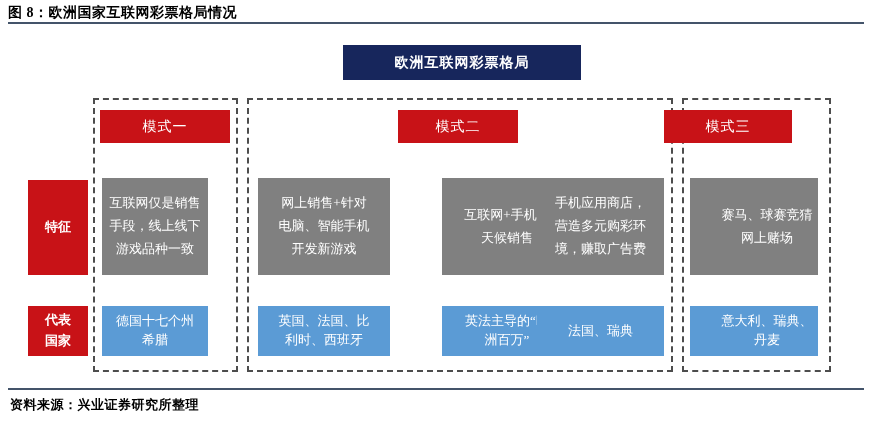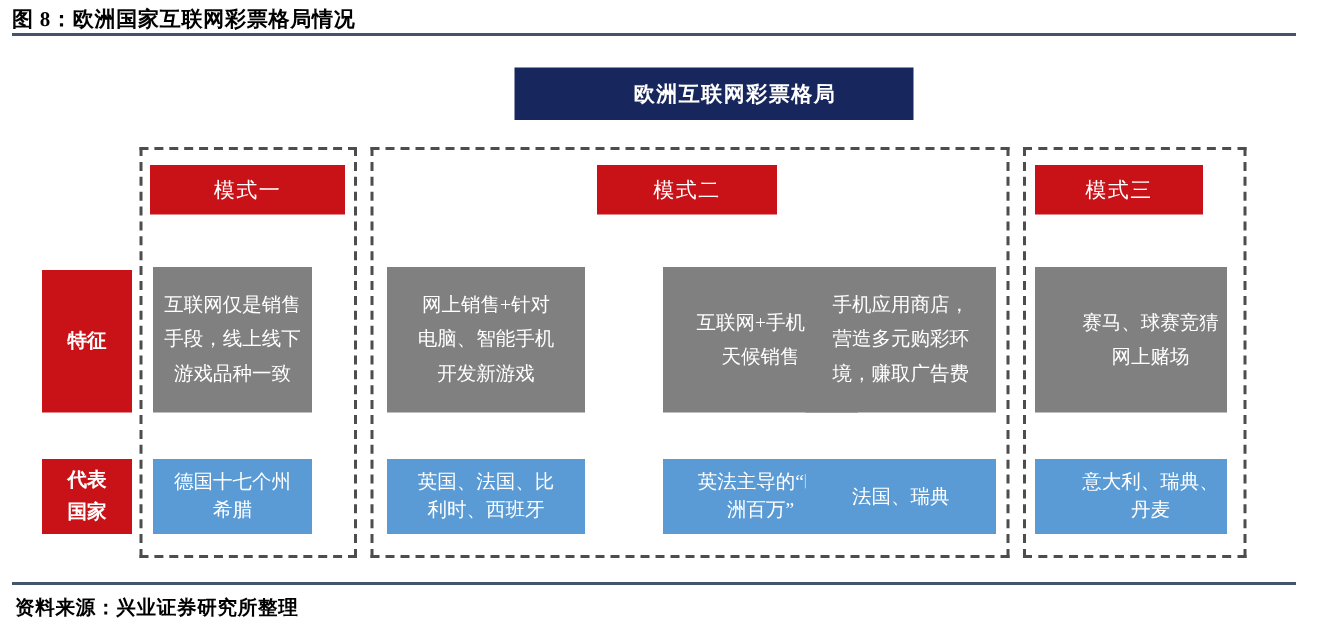--- a/index.html
+++ b/index.html
@@ -15,37 +15,37 @@
   .rule{position:absolute;left:8px;width:856px;height:2px;background:#44546a;}
   .rule-top{top:22px;}
   .rule-bottom{top:388px;}
   .source{
     position:absolute;left:10px;top:396px;font-size:13px;font-weight:bold;
     letter-spacing:0.5px;
   }
   .root-box{
     position:absolute;left:343px;top:45px;width:238px;height:35px;
     background:#17265c;color:#fff;display:flex;align-items:center;justify-content:center;
-    font-size:14px;font-weight:bold;letter-spacing:1px;padding-left:28px;
+    font-size:14px;font-weight:bold;letter-spacing:1px;
   }
   .panel{
     position:absolute;top:98px;height:274px;border:2px dashed #4d4d4d;
     box-sizing:border-box;background:transparent;
   }
   .panel-1{left:93px;width:145px;}
   .panel-2{left:247px;width:426px;}
   .panel-3{left:682px;width:149px;}
   .mode-header{
     position:absolute;top:110px;height:33px;background:#c81217;color:#fff;
     display:flex;align-items:center;justify-content:center;
     font-size:14px;font-weight:normal;letter-spacing:1px;
   }
   .mode-1{left:100px;width:130px;}
   .mode-2{left:398px;width:120px;}
-  .mode-3{left:690px;width:112px;}
+  .mode-3{left:664px;width:128px;}
   .row-label{
     position:absolute;left:28px;width:60px;background:#c81217;color:#fff;
     display:flex;align-items:center;justify-content:center;text-align:center;
     font-size:13px;font-weight:bold;white-space:pre-line;line-height:1.6;
   }
   .row-label-feature{top:180px;height:95px;}
   .row-label-countries{top:306px;height:50px;}
   .feature-box{
     position:absolute;top:178px;height:97px;background:#808080;color:#fff;
     display:flex;align-items:center;justify-content:center;text-align:center;

